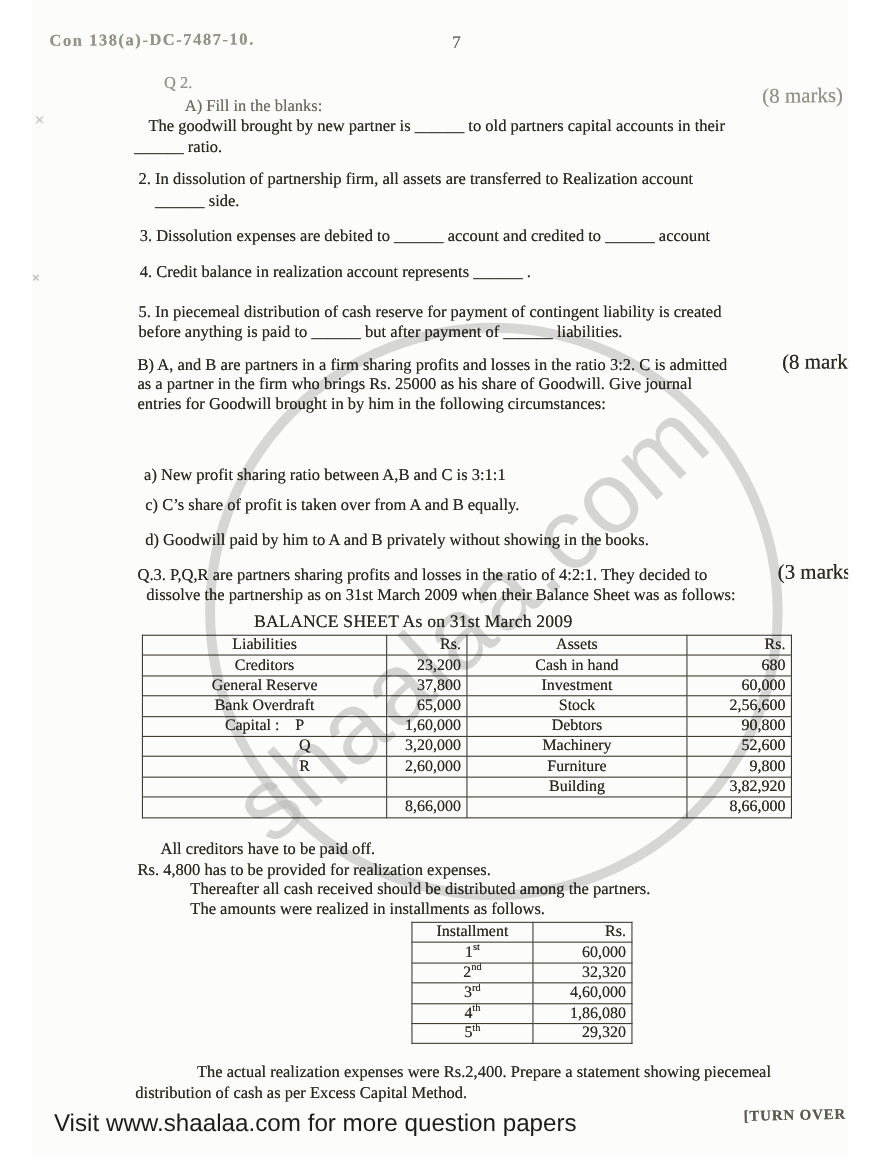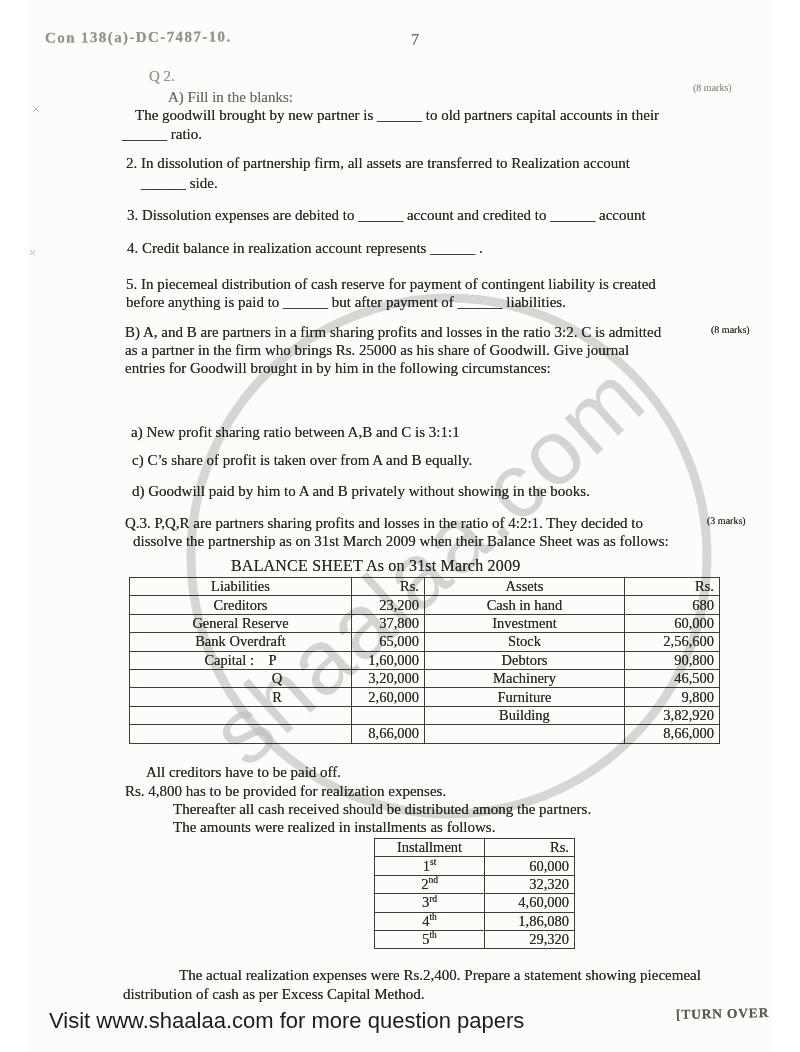--- a/index.html
+++ b/index.html
@@ -8,21 +8,21 @@
     background:#fcfcfa; overflow:hidden;
     font-family:"Liberation Serif", serif; color:#2b2820;
   }
   .t {
     position:absolute; white-space:nowrap;
     font-size:15px; line-height:19px;
     text-shadow:0 0 .45px rgba(43,38,28,.75);
   }
   .faded  { color:#979288; text-shadow:0 0 .6px rgba(150,145,135,.8); }
   .semi   { color:#6e6a60; text-shadow:0 0 .5px rgba(110,106,96,.7); }
-  .marks  { font-size:10px; }
+  .marks  { font-size:19px; }
   .tilt-a { transform:rotate(-.6deg); }
   .tilt-b { transform:rotate(-.35deg); }
   .bs-title { font-size:16px; letter-spacing:.2px; }
 
   table { position:absolute; border-collapse:collapse; table-layout:fixed;
           font-size:14.5px; color:#2b2820; }
   td, th { border:1.4px solid #403c32; padding:0 5px; height:17.4px;
            line-height:17px; overflow:hidden;
            font-weight:normal; text-align:center;
            text-shadow:0 0 .45px rgba(43,38,28,.75); }
@@ -119,21 +119,21 @@
       <tr>
         <td>Capital :&nbsp;&nbsp;&nbsp;&nbsp;P</td>
         <td class="num">1,60,000</td>
         <td>Debtors</td>
         <td class="num">90,800</td>
       </tr>
       <tr>
         <td>Q</td>
         <td class="num">3,20,000</td>
         <td>Machinery</td>
-        <td class="num">46,500</td>
+        <td class="num">52,600</td>
       </tr>
       <tr>
         <td>R</td>
         <td class="num">2,60,000</td>
         <td>Furniture</td>
         <td class="num">9,800</td>
       </tr>
       <tr>
         <td></td>
         <td class="num"></td>

